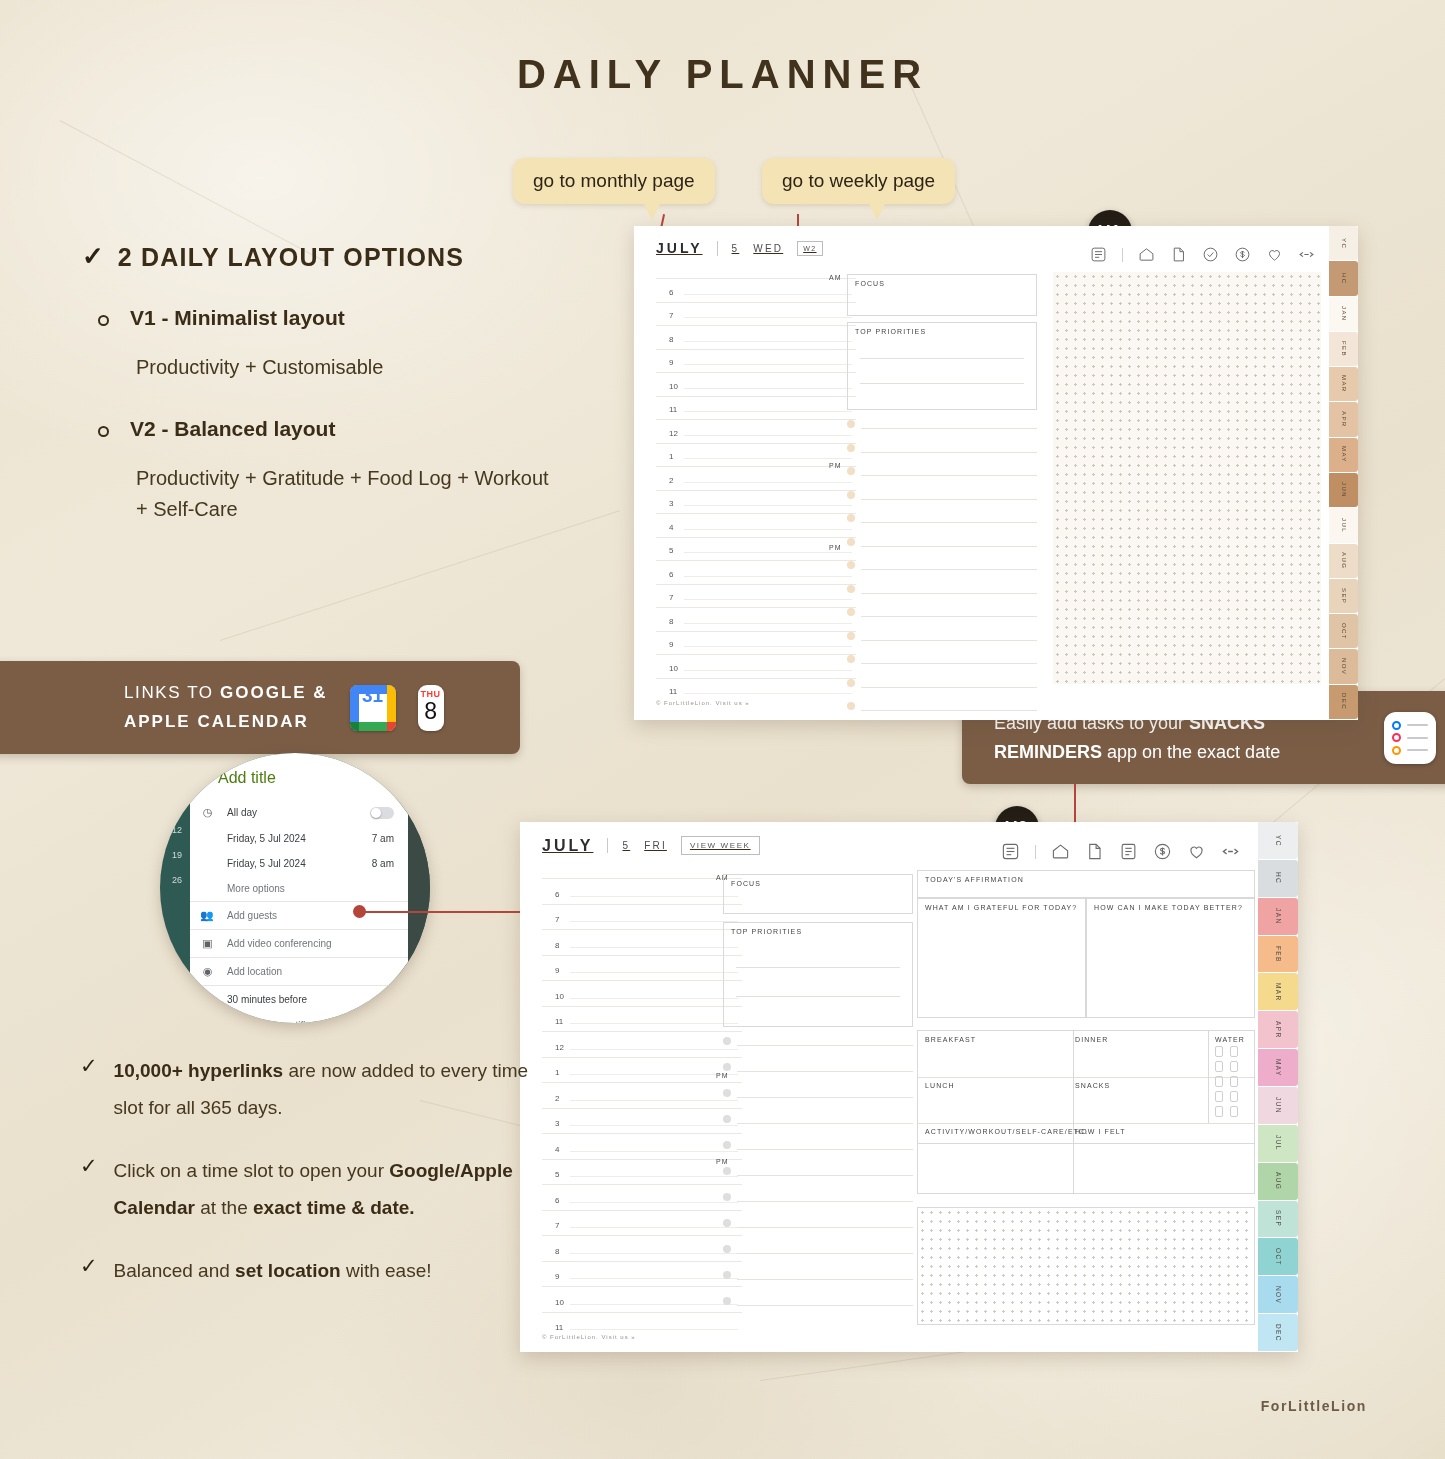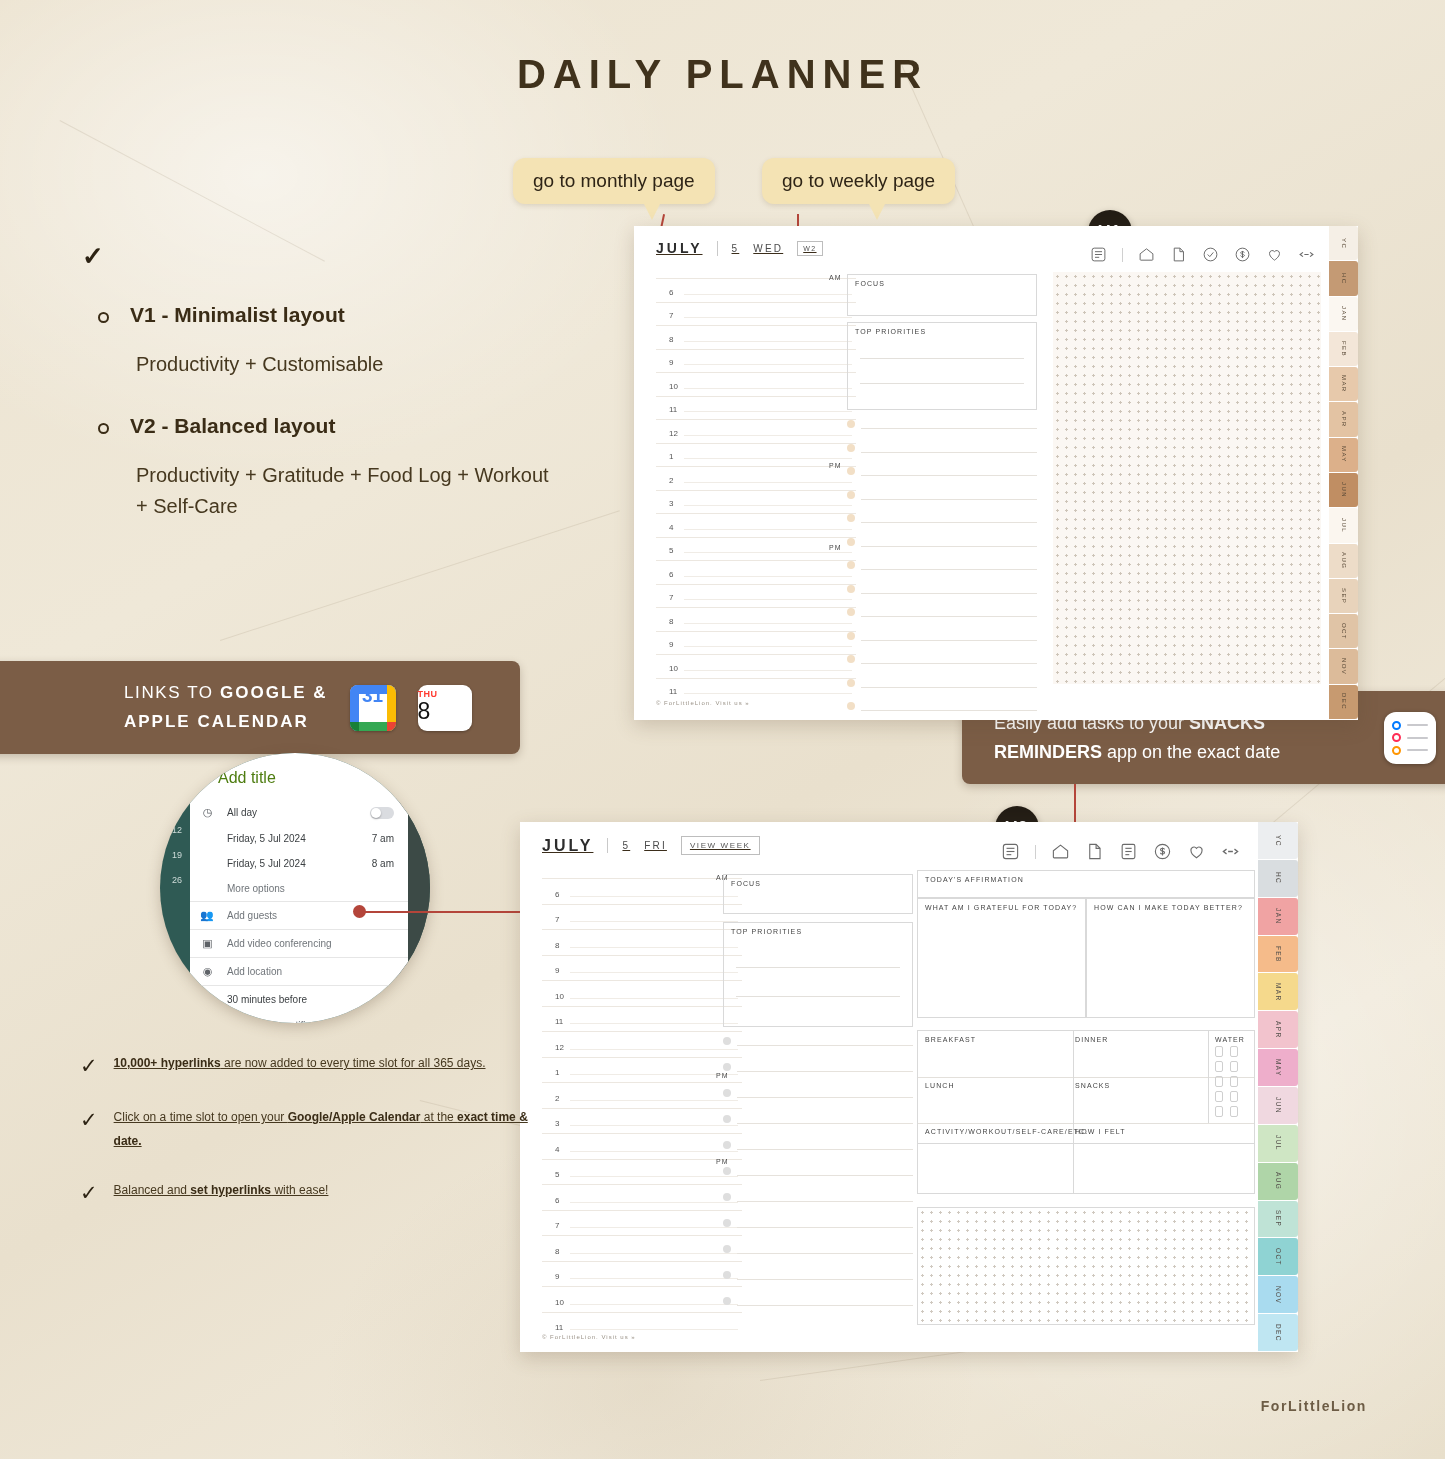--- a/index.html
+++ b/index.html
@@ -72,21 +72,21 @@
          box-shadow:0 1px 3px rgba(0,0,0,.3);}
   .gcal i{position:absolute;display:block;}
   .gcal .t{left:0;top:0;width:100%;height:9px;background:#4285f4;}
   .gcal .l{left:0;top:0;width:9px;height:100%;background:#4285f4;}
   .gcal .r{right:0;top:0;width:9px;height:100%;background:#fbbc04;}
   .gcal .b{left:0;bottom:0;width:100%;height:9px;background:#34a853;}
   .gcal .c{left:0;bottom:0;width:9px;height:9px;background:#188038;}
   .gcal .rc{right:0;bottom:0;width:9px;height:9px;background:#ea4335;}
   .gcal .n{left:0;right:0;top:10px;text-align:center;font-size:19px;font-weight:700;color:#4285f4;}
   
-  .acal{ width:54px;height:46px;border-radius:9px;background:#fff;flex:none;text-align:left;
+  .acal{ width:26px;height:46px;border-radius:9px;background:#fff;flex:none;text-align:center;
          box-shadow:0 1px 3px rgba(0,0,0,.3); padding-top:4px;}
   .acal .d{ font-size:9px;font-weight:700;color:#ff3b30;letter-spacing:.5px;}
   .acal .n{ font-size:23px;color:#111;line-height:1.05;}
   
   .rem{ width:52px;height:52px;border-radius:12px;background:#fff;flex:none;padding:9px 8px;
         display:flex;flex-direction:column;justify-content:space-between;box-shadow:0 1px 4px rgba(0,0,0,.3);}
   .rem .row{display:flex;align-items:center;gap:6px;}
   .rem .dot{width:9px;height:9px;border-radius:50%;border:2px solid;flex:none;}
   .rem .ln{flex:1;height:2px;background:#c9c9cd;border-radius:1px;}
 
@@ -185,21 +185,21 @@
   }
   #planner-v2 .tabs{ width:40px; }
   #planner-v2 .tab{ font-size:6.5px; color:#55514c; }
 
   .brand{ position:absolute; right:78px; bottom:45px; font-size:14px; letter-spacing:1.6px; color:#6d5c45; font-weight:700;}
 
   
   .bottom-list{ position:absolute; left:80px; top:1052px; width:470px; }
   .bl-item{ display:flex; gap:16px; margin-bottom:26px; }
   .bl-item .tk{ font-size:21px; line-height:1.35; color:#2d2313;}
-  .bl-item .tx{ font-size:12px; line-height:1.95; color:#46381f;text-decoration:underline;}
+  .bl-item .tx{ font-size:19px; line-height:1.95; color:#46381f;}
   .bl-item .tx b{ font-weight:700; color:#3a2c16;}
 </style>
 </head>
 <body>
 
 <div class="bg">
     <div class="vein" style="left: 60px; top: 120px; width: 300px; height: 1px; transform: rotate(28deg);"></div>
     <div class="vein" style="left: 220px; top: 640px; width: 420px; height: 1px; transform: rotate(-18deg);"></div>
     <div class="vein" style="left: 900px; top: 60px; width: 260px; height: 1px; transform: rotate(66deg);"></div>
     <div class="vein" style="left: 1180px; top: 900px; width: 380px; height: 1px; transform: rotate(-40deg);"></div>
@@ -209,20 +209,21 @@
   </div>
 
 <h1 class="page-title">DAILY PLANNER</h1>
 
 <div class="bubble" id="bubble-monthly">go to monthly page</div>
 <div class="bubble" id="bubble-weekly">go to weekly page</div>
 
 <div class="feat-wrap">
   <div class="feat-head">
     <span class="tick">✓</span>
+    <span class="feat-title">2 DAILY LAYOUT OPTIONS</span>
   </div>
   <div class="opt">
     <span class="ring"></span>
     <div class="opt-title">V1 - Minimalist layout</div>
     <div class="opt-desc">Productivity + Customisable</div>
   </div>
   <div class="opt">
     <span class="ring"></span>
     <div class="opt-title">V2 - Balanced layout</div>
     <div class="opt-desc">Productivity + Gratitude + Food Log + Workout + Self-Care</div>
@@ -824,17 +825,17 @@
   <div class="bl-item">
     <span class="tk">✓</span>
     <span class="tx" id="bp0"><b>10,000+ hyperlinks</b><span> are now added to every time slot for all 365 days.</span></span>
   </div>
   <div class="bl-item">
     <span class="tk">✓</span>
     <span class="tx" id="bp1"><span>Click on a time slot to open your </span><b>Google/Apple Calendar</b><span> at the </span><b>exact time &amp; date.</b></span>
   </div>
   <div class="bl-item">
     <span class="tk">✓</span>
-    <span class="tx" id="bp2"><span>Balanced and </span><b>set hyperlinks</b><span> with ease!</span></span>
+    <span class="tx" id="bp2"><span>Balanced and </span><b>set location</b><span> with ease!</span></span>
   </div>
 </div>
 
 <div class="brand">ForLittleLion</div>
 
 </body></html>

